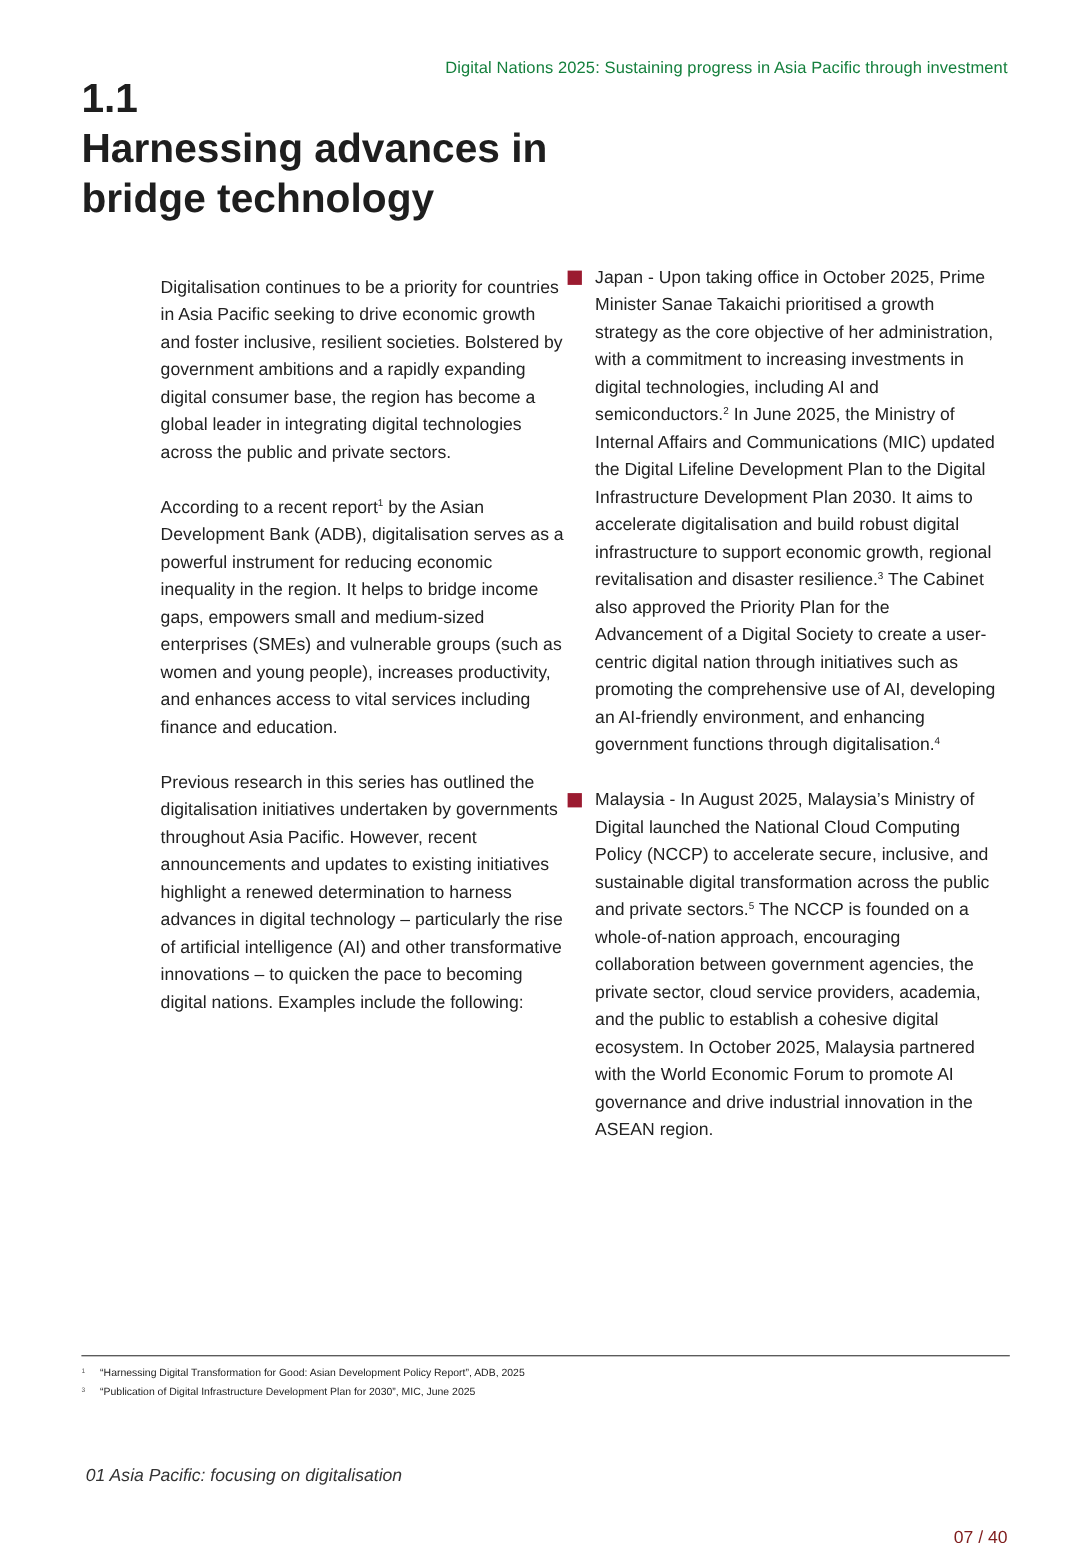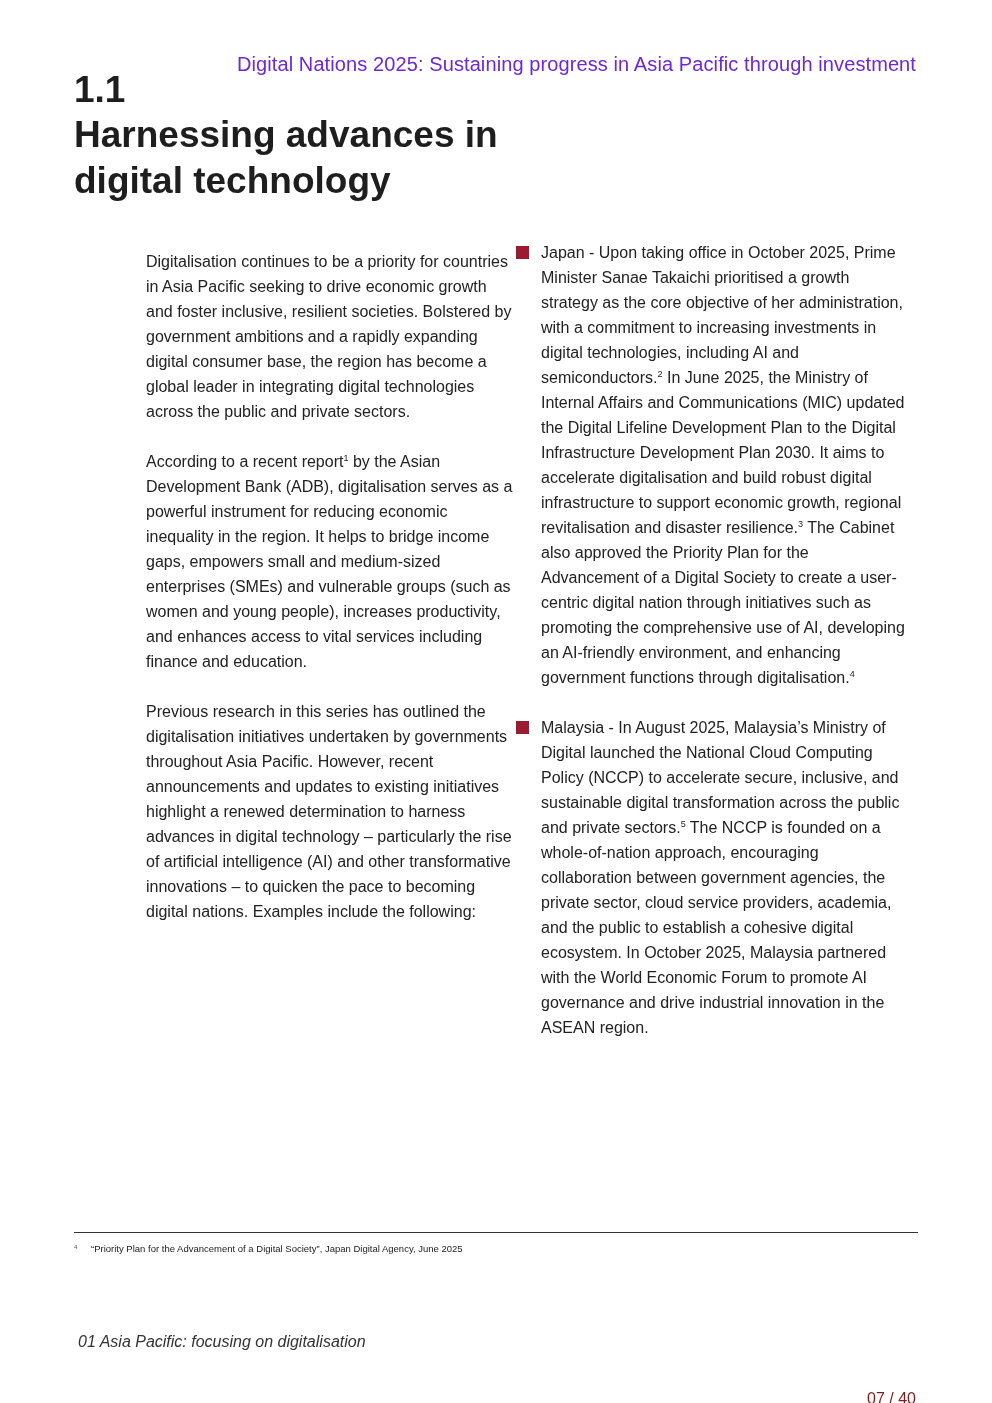--- a/index.html
+++ b/index.html
@@ -1,18 +1,18 @@
 <!DOCTYPE html>
 <html><head>
 <meta charset="utf-8">
 <style>
   html, body { margin: 0; padding: 0; background: #ffffff; }
   body { width: 992px; height: 1403px; position: relative; overflow: hidden;
          font-family: "Liberation Sans", "DejaVu Sans", sans-serif; color: #222222; }
-  .running-header { position: absolute; right: 76px; top: 53px; font-size: 20px; color: #6d28d9; letter-spacing: 0.1px; margin-left: 28px; }
+  .running-header { position: absolute; right: 76px; top: 53px; font-size: 15px; color: #15803d; letter-spacing: 0.1px; margin-left: 28px; }
   .section-num { position: absolute; left: 74px; top: 68px; font-size: 37px; font-weight: bold; color: #1e1e1e; line-height: 44px; }
   .title { position: absolute; left: 74px; top: 112px; font-size: 37px; font-weight: bold; color: #1e1e1e; line-height: 46px; margin: 0; width: 480px; }
   .col-left { position: absolute; left: 105px; top: 249px; width: 370px; font-size: 16px; line-height: 25px; color: #222222; margin-left: 41px; }
   .col-left p { margin: 0 0 25px 0; }
   .col-right { position: absolute; left: 516px; top: 240px; width: 390px; font-size: 16px; line-height: 25px; color: #222222; }
   .bullet { position: relative; padding-left: 25px; margin: 0 0 25px 0; }
   .bullet .marker { position: absolute; left: 0; top: 6px; width: 13px; height: 13px; background: #9b1b30; }
   .bullet .country { font-weight: normal; }
   sup { font-size: 9px; line-height: 0; vertical-align: 6px; }
   .footnote-rule { position: absolute; left: 74px; top: 1232px; width: 844px; height: 1px; background: #333333; }
@@ -21,38 +21,39 @@
   .footnotes .fn-num { position: absolute; left: 0; top: -2px; font-size: 6px; color: #555555; }
   .footer-left { position: absolute; left: 78px; top: 1333px; font-size: 16px; color: #333333; font-style: italic; }
   .footer-right { position: absolute; right: 76px; top: 1390px; font-size: 16px; color: #7f1d1d; }
 </style>
 </head>
 <body>
 
 <div class="running-header">Digital Nations 2025: Sustaining progress in Asia Pacific through investment</div>
 
 <div class="section-num">1.1</div>
-<h1 class="title">Harnessing advances in digital technology</h1>
+<h1 class="title">Harnessing advances in bridge technology</h1>
 
 <div class="col-left">
   <p>Digitalisation continues to be a priority for countries in Asia Pacific seeking to drive economic growth and foster inclusive, resilient societies. Bolstered by government ambitions and a rapidly expanding digital consumer base, the region has become a global leader in integrating digital technologies across the public and private sectors.</p>
   <p><span>According to a recent report</span><sup>1</sup><span> by the Asian Development Bank (ADB), digitalisation serves as a powerful instrument for reducing economic inequality in the region. It helps to bridge income gaps, empowers small and medium-sized enterprises (SMEs) and vulnerable groups (such as women and young people), increases productivity, and enhances access to vital services including finance and education.</span></p>
   <p>Previous research in this series has outlined the digitalisation initiatives undertaken by governments throughout Asia Pacific. However, recent announcements and updates to existing initiatives highlight a renewed determination to harness advances in digital technology – particularly the rise of artificial intelligence (AI) and other transformative innovations – to quicken the pace to becoming digital nations. Examples include the following:</p>
 </div>
 
 <div class="col-right">
   <div class="bullet">
     <span class="marker"></span>
     <span class="country">Japan</span><span> - Upon taking office in October 2025, Prime Minister Sanae Takaichi prioritised a growth strategy as the core objective of her administration, with a commitment to increasing investments in digital technologies, including AI and semiconductors.</span><sup>2</sup><span> In June 2025, the Ministry of Internal Affairs and Communications (MIC) updated the Digital Lifeline Development Plan to the Digital Infrastructure Development Plan 2030. It aims to accelerate digitalisation and build robust digital infrastructure to support economic growth, regional revitalisation and disaster resilience.</span><sup>3</sup><span> The Cabinet also approved the Priority Plan for the Advancement of a Digital Society to create a user-centric digital nation through initiatives such as promoting the comprehensive use of AI, developing an AI-friendly environment, and enhancing government functions through digitalisation.</span><sup>4</sup>
   </div>
   <div class="bullet">
     <span class="marker"></span>
     <span class="country">Malaysia</span><span> - In August 2025, Malaysia’s Ministry of Digital launched the National Cloud Computing Policy (NCCP) to accelerate secure, inclusive, and sustainable digital transformation across the public and private sectors.</span><sup>5</sup><span> The NCCP is founded on a whole-of-nation approach, encouraging collaboration between government agencies, the private sector, cloud service providers, academia, and the public to establish a cohesive digital ecosystem. In October 2025, Malaysia partnered with the World Economic Forum to promote AI governance and drive industrial innovation in the ASEAN region.</span>
   </div>
 </div>
 
 <div class="footnote-rule"></div>
 <ul class="footnotes">
-  <li><span class="fn-num">4</span><span>“Priority Plan for the Advancement of a Digital Society”, Japan Digital Agency, June 2025</span></li>
+  <li><span class="fn-num">1</span><span>“Harnessing Digital Transformation for Good: Asian Development Policy Report”, ADB, 2025</span></li>
+  <li><span class="fn-num">3</span><span>“Publication of Digital Infrastructure Development Plan for 2030”, MIC, June 2025</span></li>
 </ul>
 
 <div class="footer-left">01 Asia Pacific: focusing on digitalisation</div>
 <div class="footer-right">07 / 40</div>
 
 </body></html>

